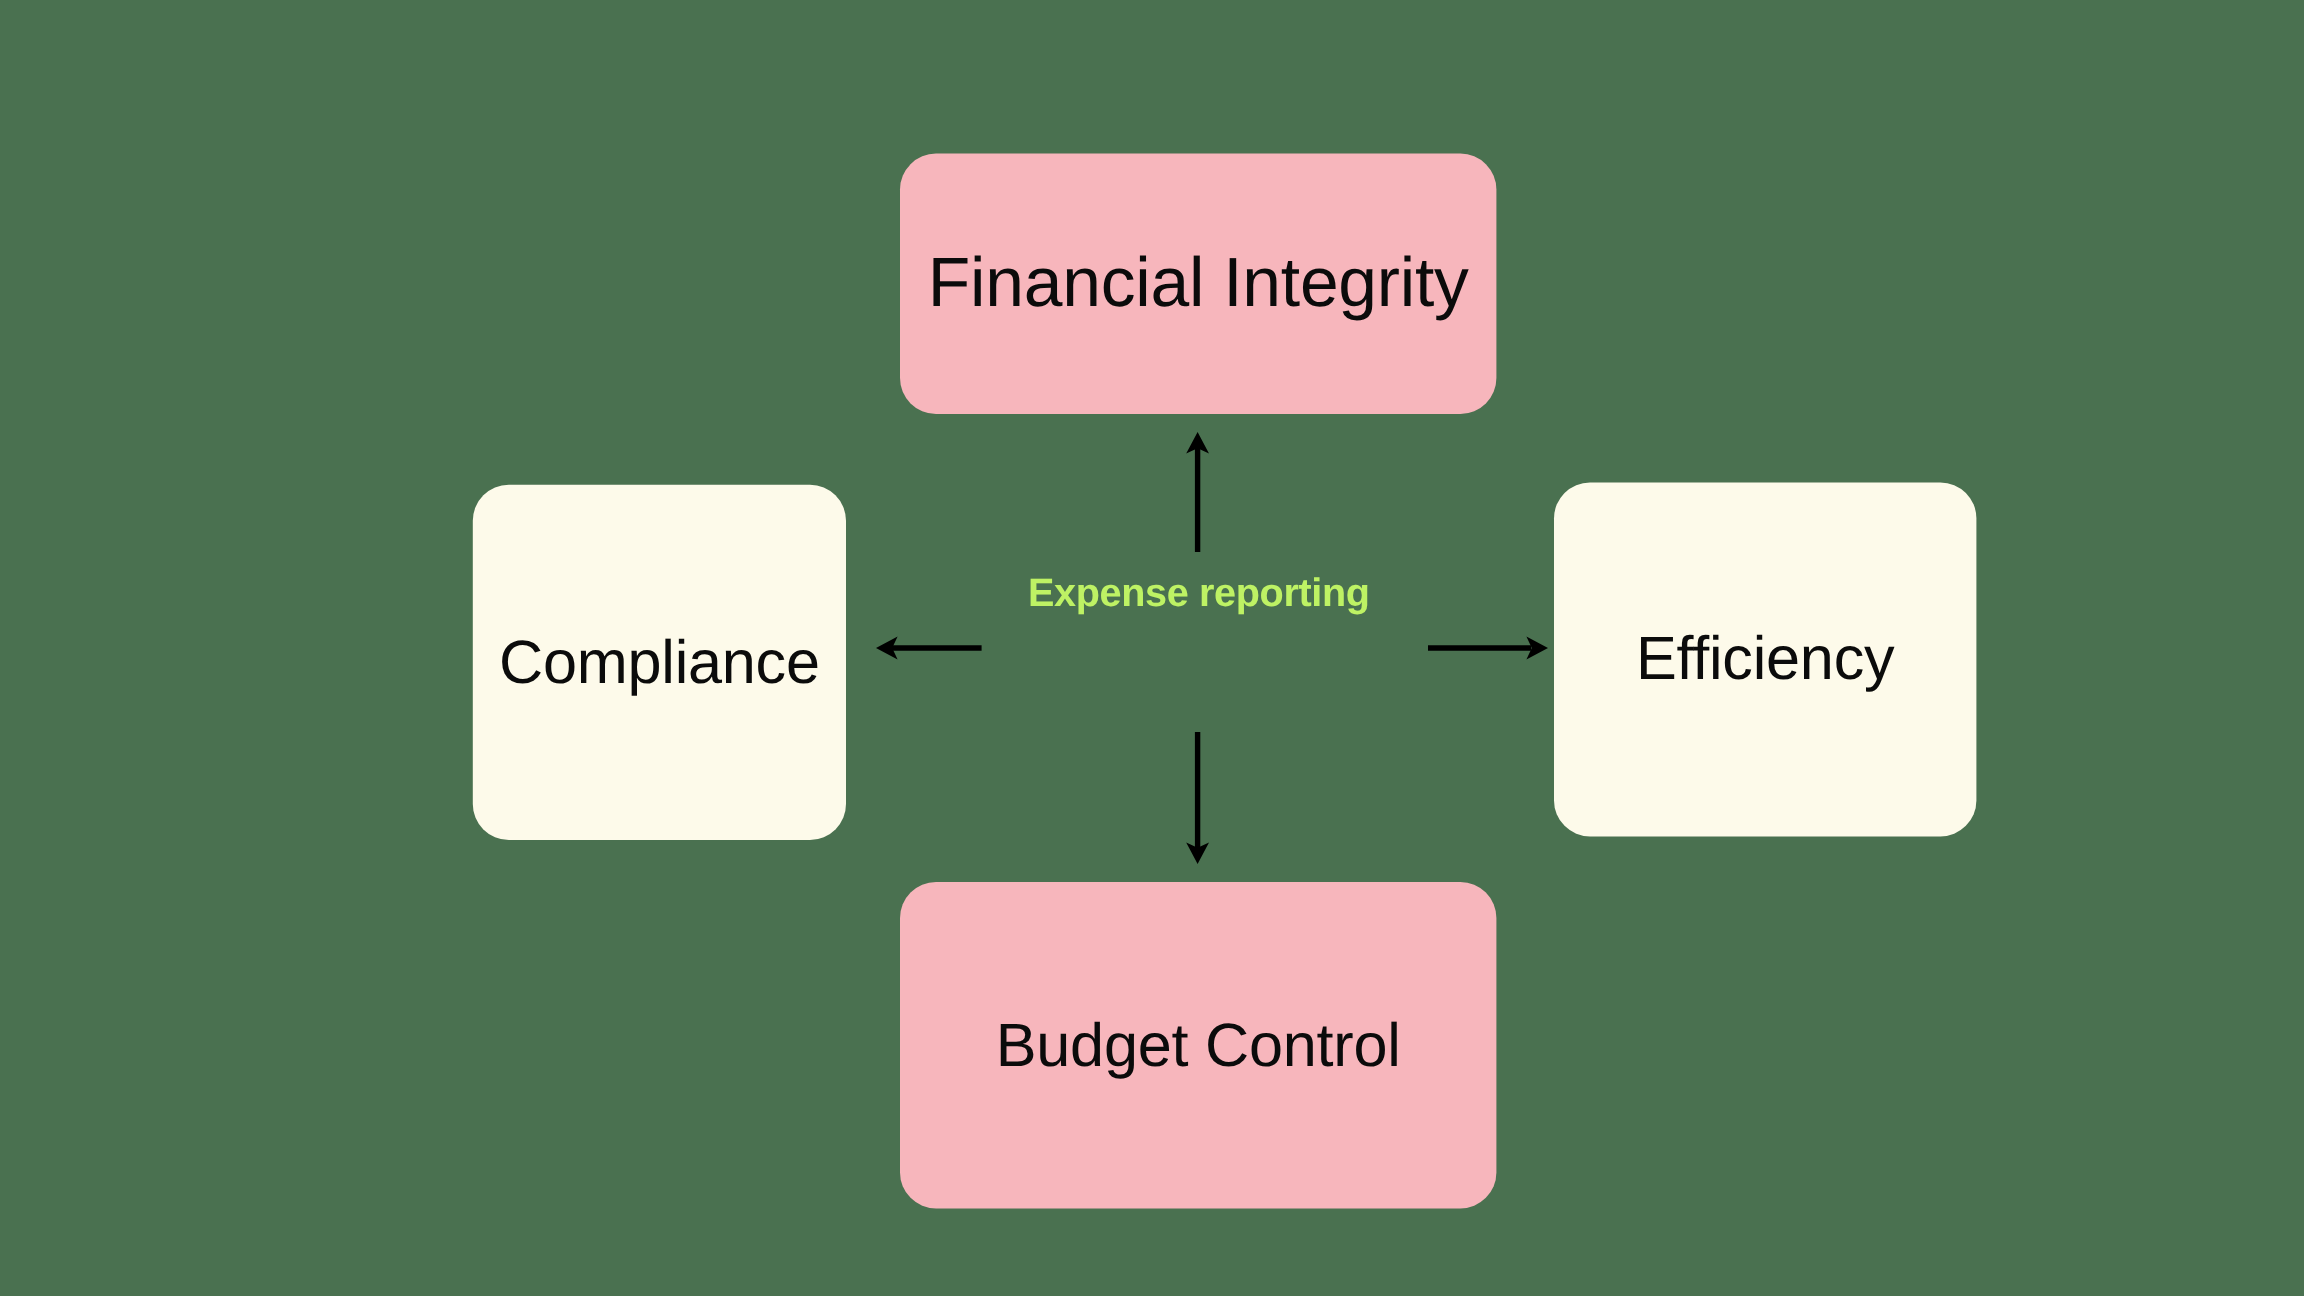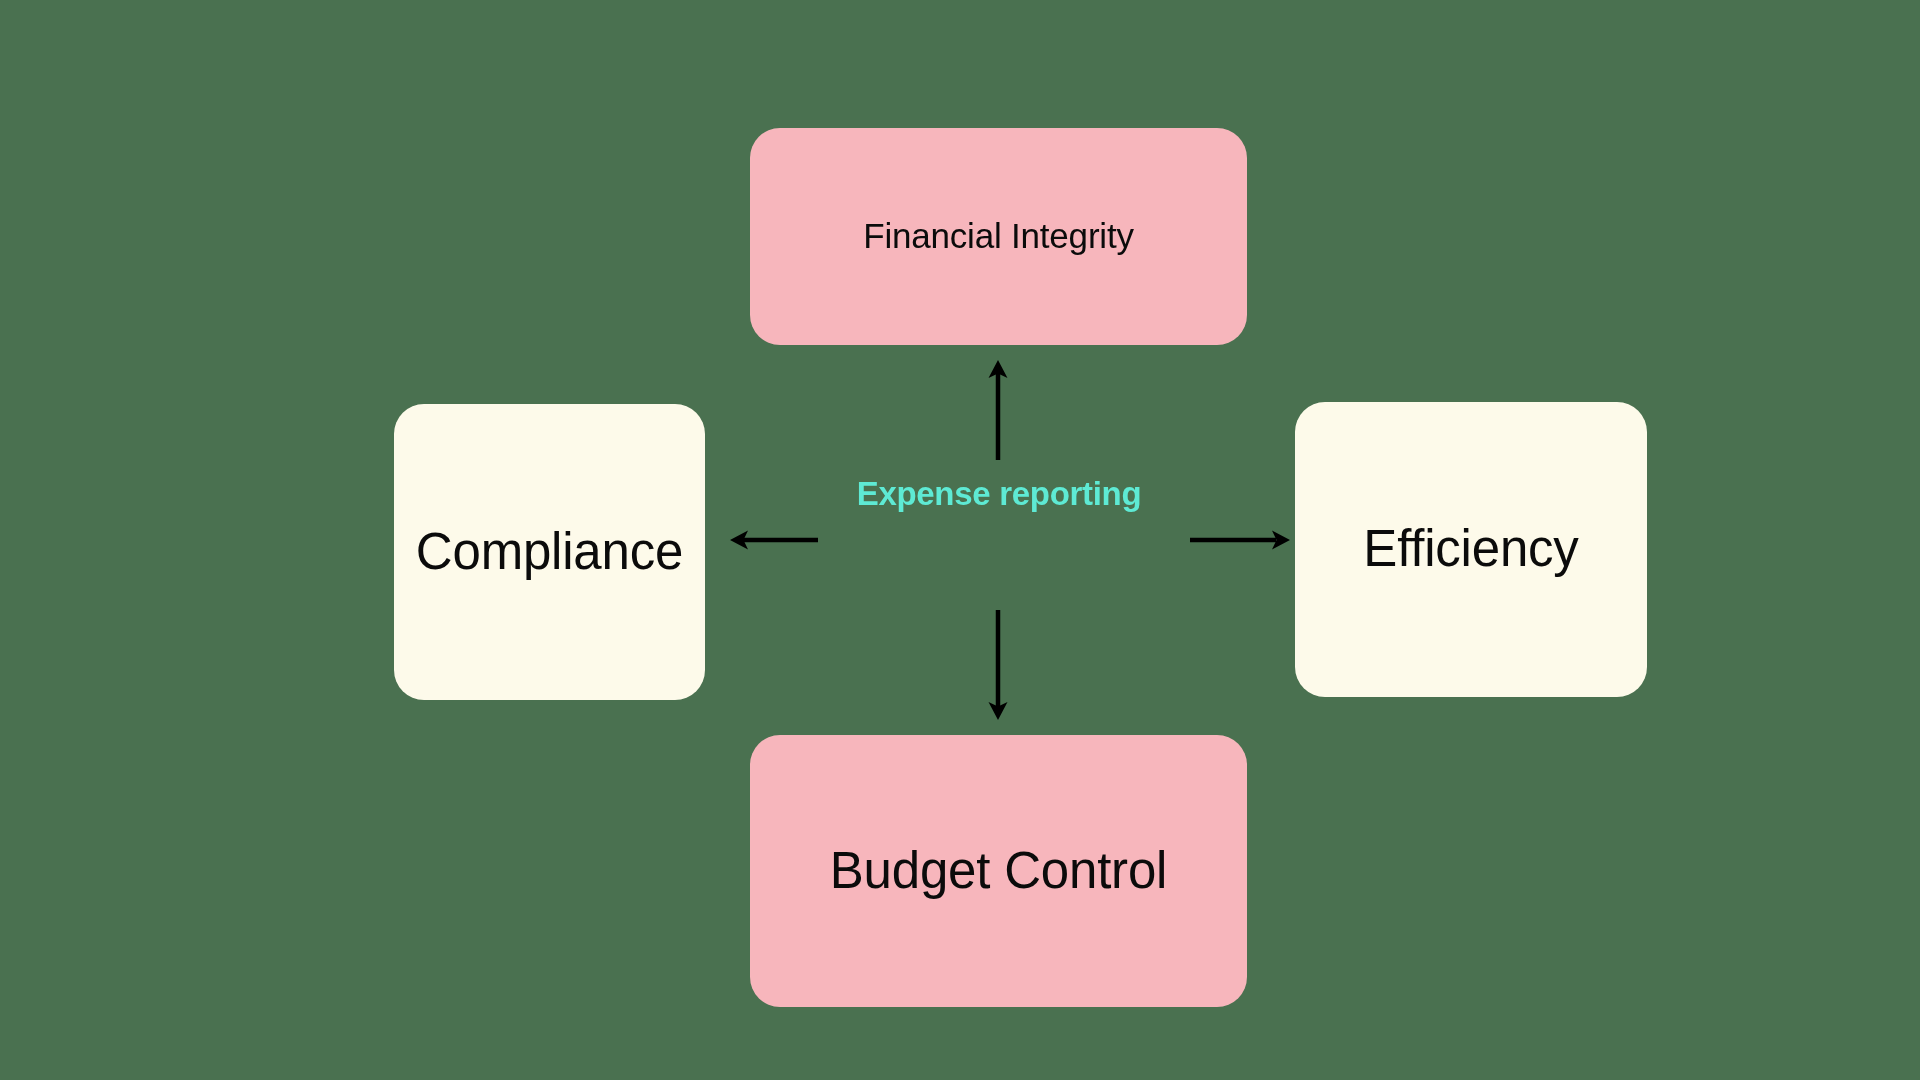--- a/index.html
+++ b/index.html
@@ -31,21 +31,21 @@
     font-weight: 400;
     letter-spacing: -0.2px;
     line-height: 1.15;
   }
   .node-pink { background: #f7b6bc; }
   .node-cream { background: #fdfaea; margin-top: 12px; }
 
   #node-top {
     left: 750px;  top: 128px;
     width: 497px; height: 217px;
-    font-size: 35px;
+    font-size: 58px;
   }
   #node-left {
     left: 394px;  top: 392px;
     width: 311px; height: 296px;
     font-size: 51px;
   }
   #node-right {
     left: 1295px; top: 390px;
     width: 352px; height: 295px;
     font-size: 51px;
@@ -57,21 +57,21 @@
   }
 
   #center-label {
     position: absolute;
     left: 805px;
     top: 470px;
     width: 388px;
     text-align: center;
     font-size: 33px;
     font-weight: 700;
-    color: #5eead4;
+    color: #bef264;
     line-height: 1.45;
     letter-spacing: -0.3px;
   }
 
   .arrow-svg {
     position: absolute;
     overflow: visible;
   }
   #arrow-up    { left: 966px; top: 360px;  width: 64px;  height: 100px; }
   #arrow-down  { left: 966px; top: 610px;  width: 64px;  height: 110px; }

